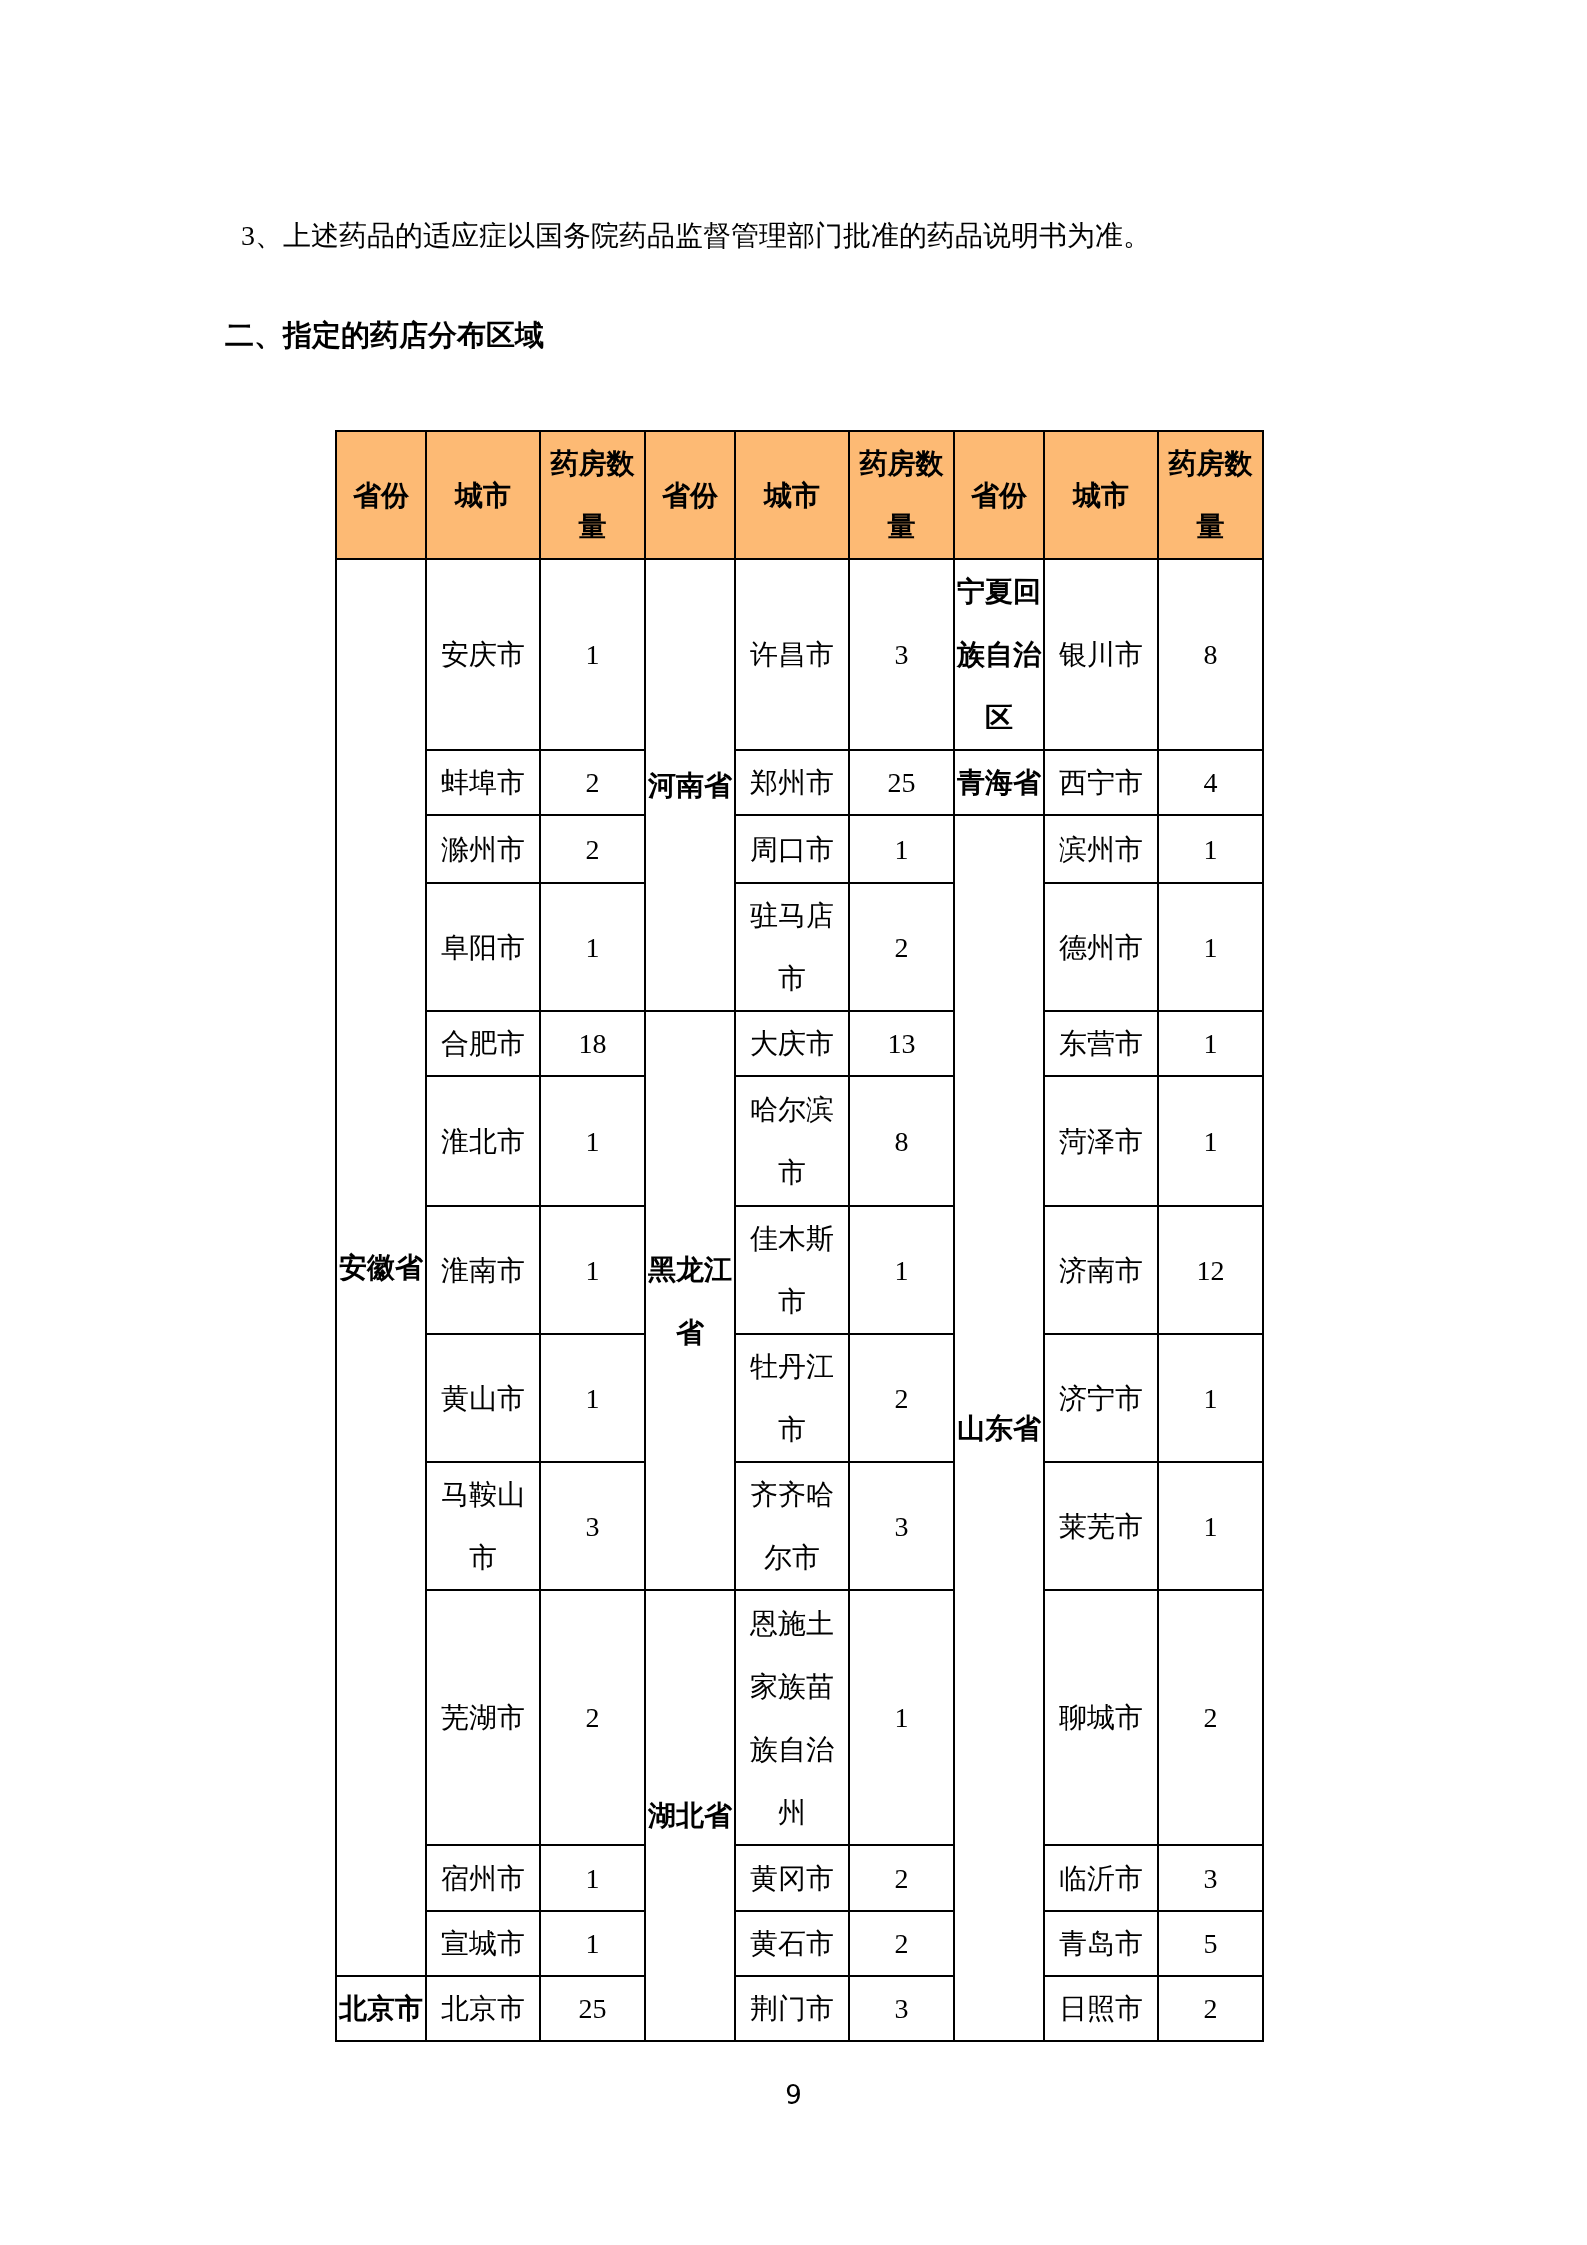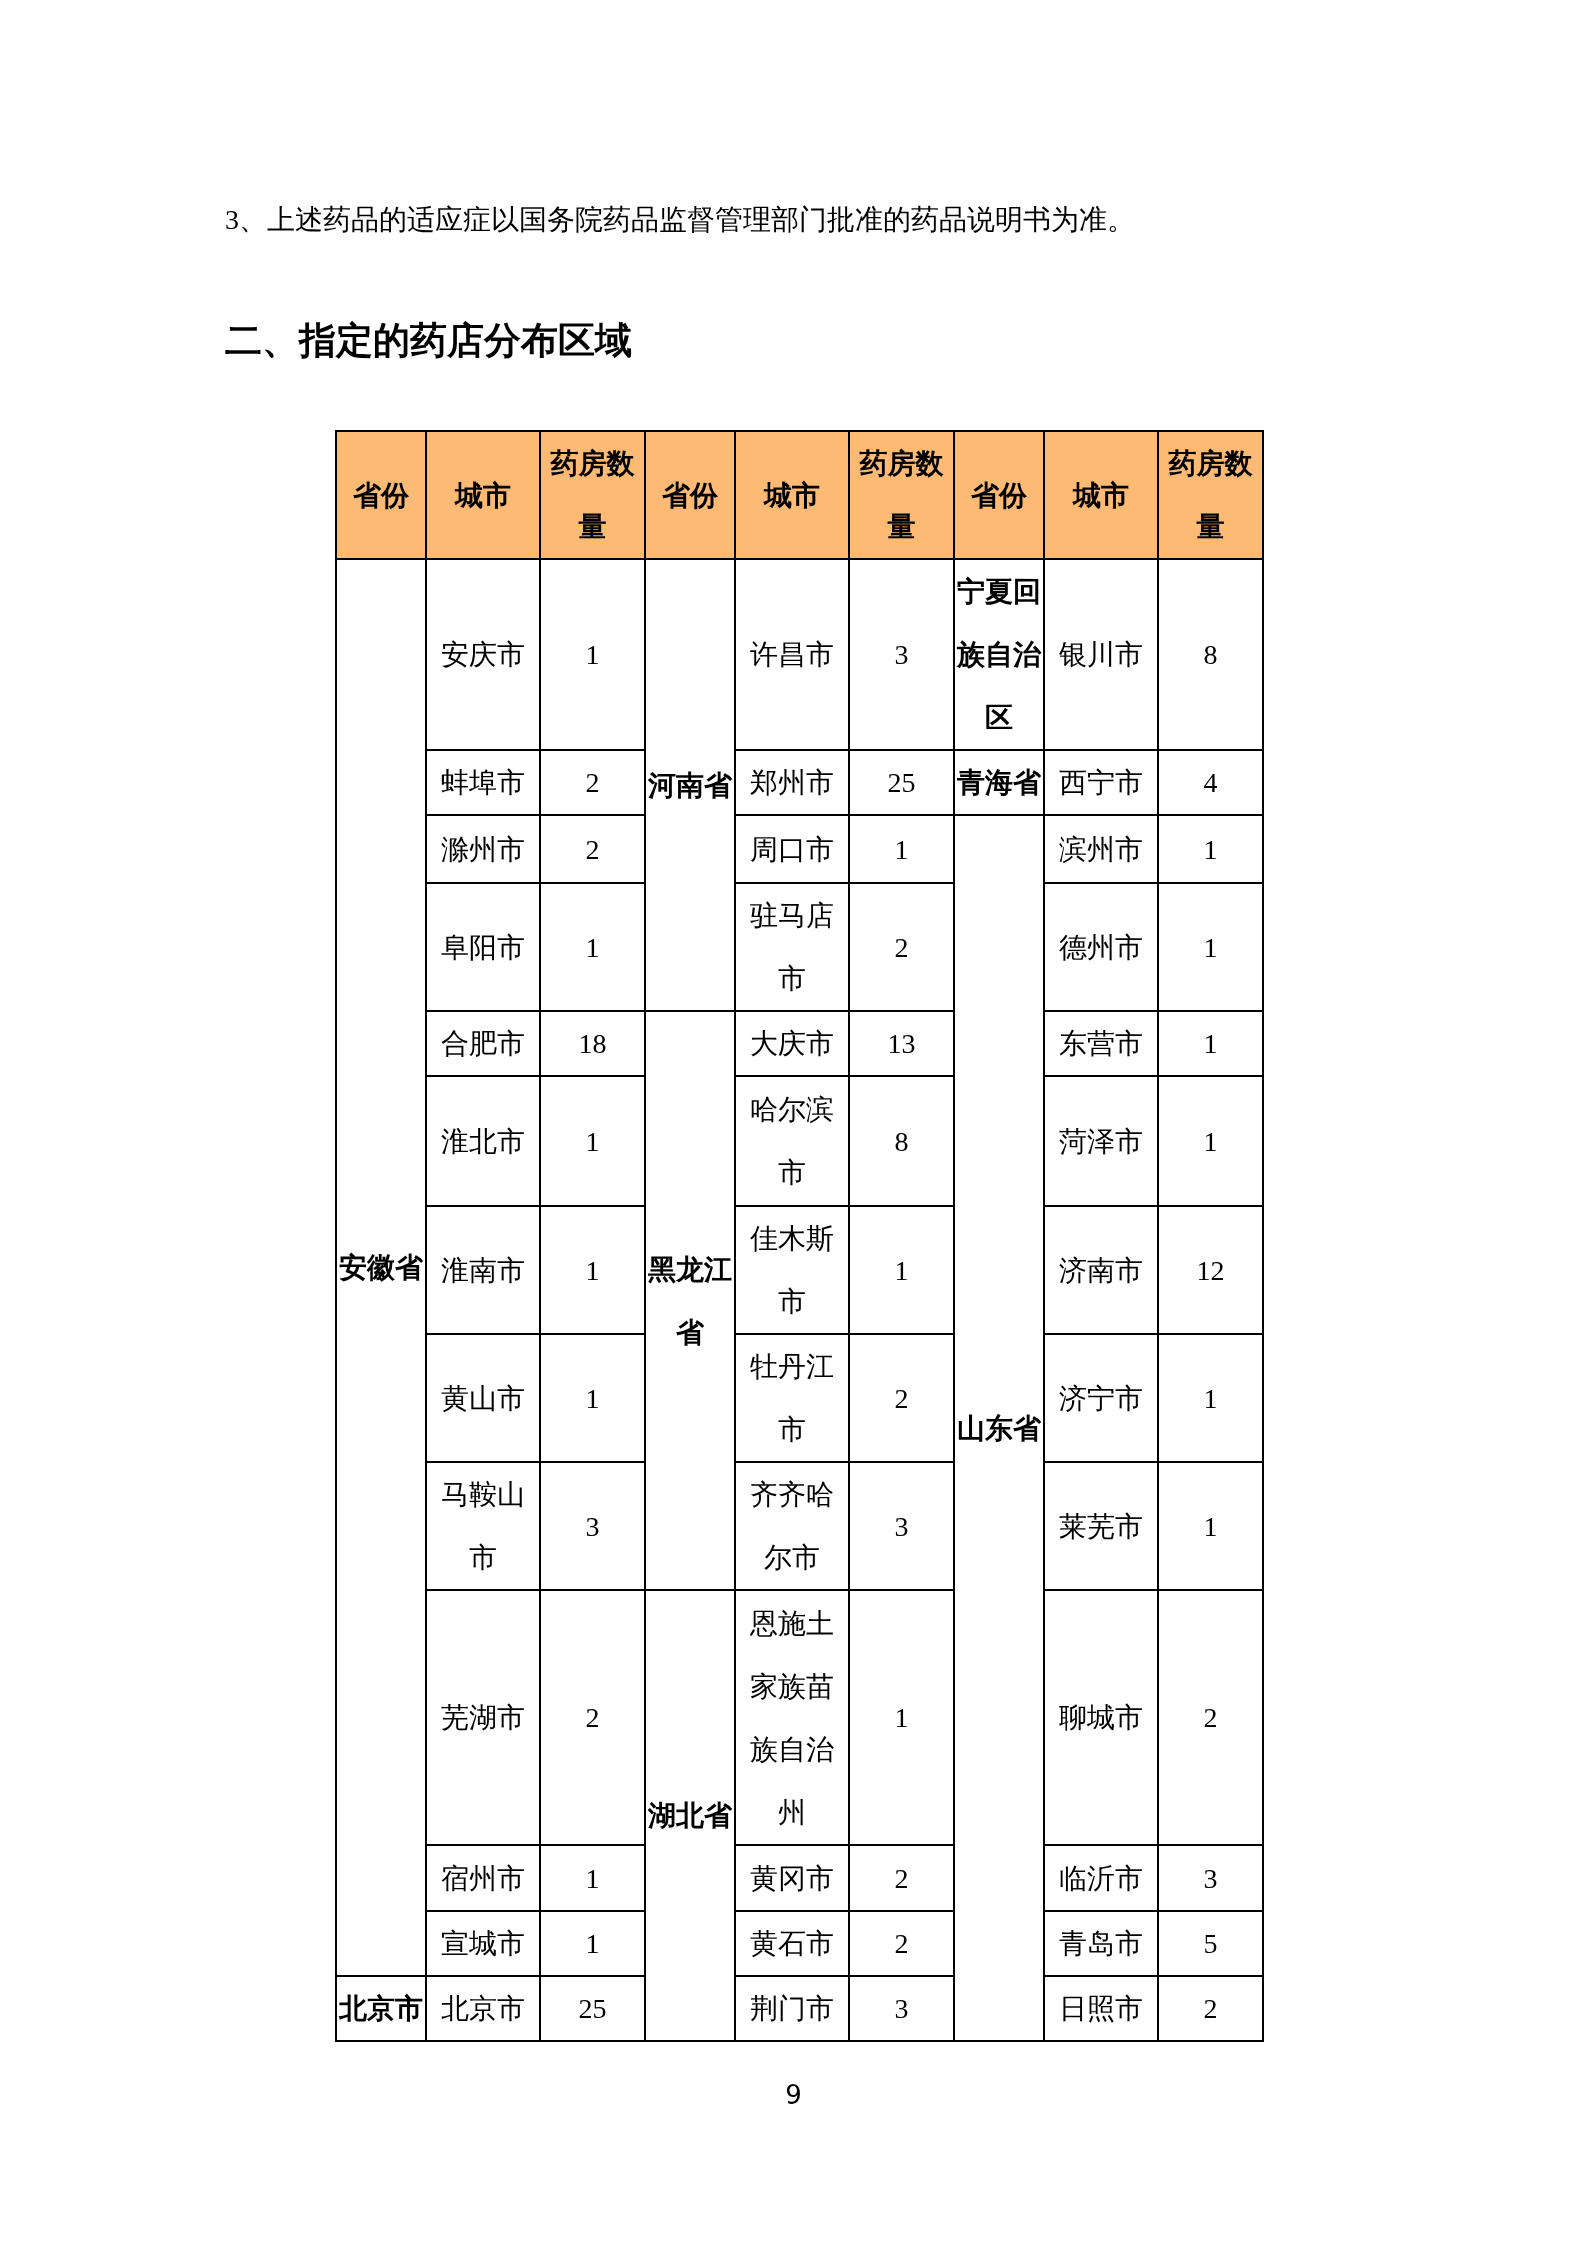--- a/index.html
+++ b/index.html
@@ -8,27 +8,27 @@
     background: #ffffff;
     position: relative;
     font-family: "Liberation Serif", "DejaVu Serif", serif;
     color: #000000;
   }
   .note {
     position: absolute;
     left: 225px; top: 202px;
     font-size: 28px;
     line-height: 36px;
-    margin: 0;
+    margin: 16px;
     white-space: nowrap;
   }
   .section-title {
     position: absolute;
     left: 225px; top: 316px;
-    font-size: 37px;
+    font-size: 29px;
     font-weight: bold;
     margin: 0;
     white-space: nowrap;
   }
   table.dist {
     position: absolute;
     left: 335px; top: 430px;
     border-collapse: collapse;
     table-layout: fixed;
   }

